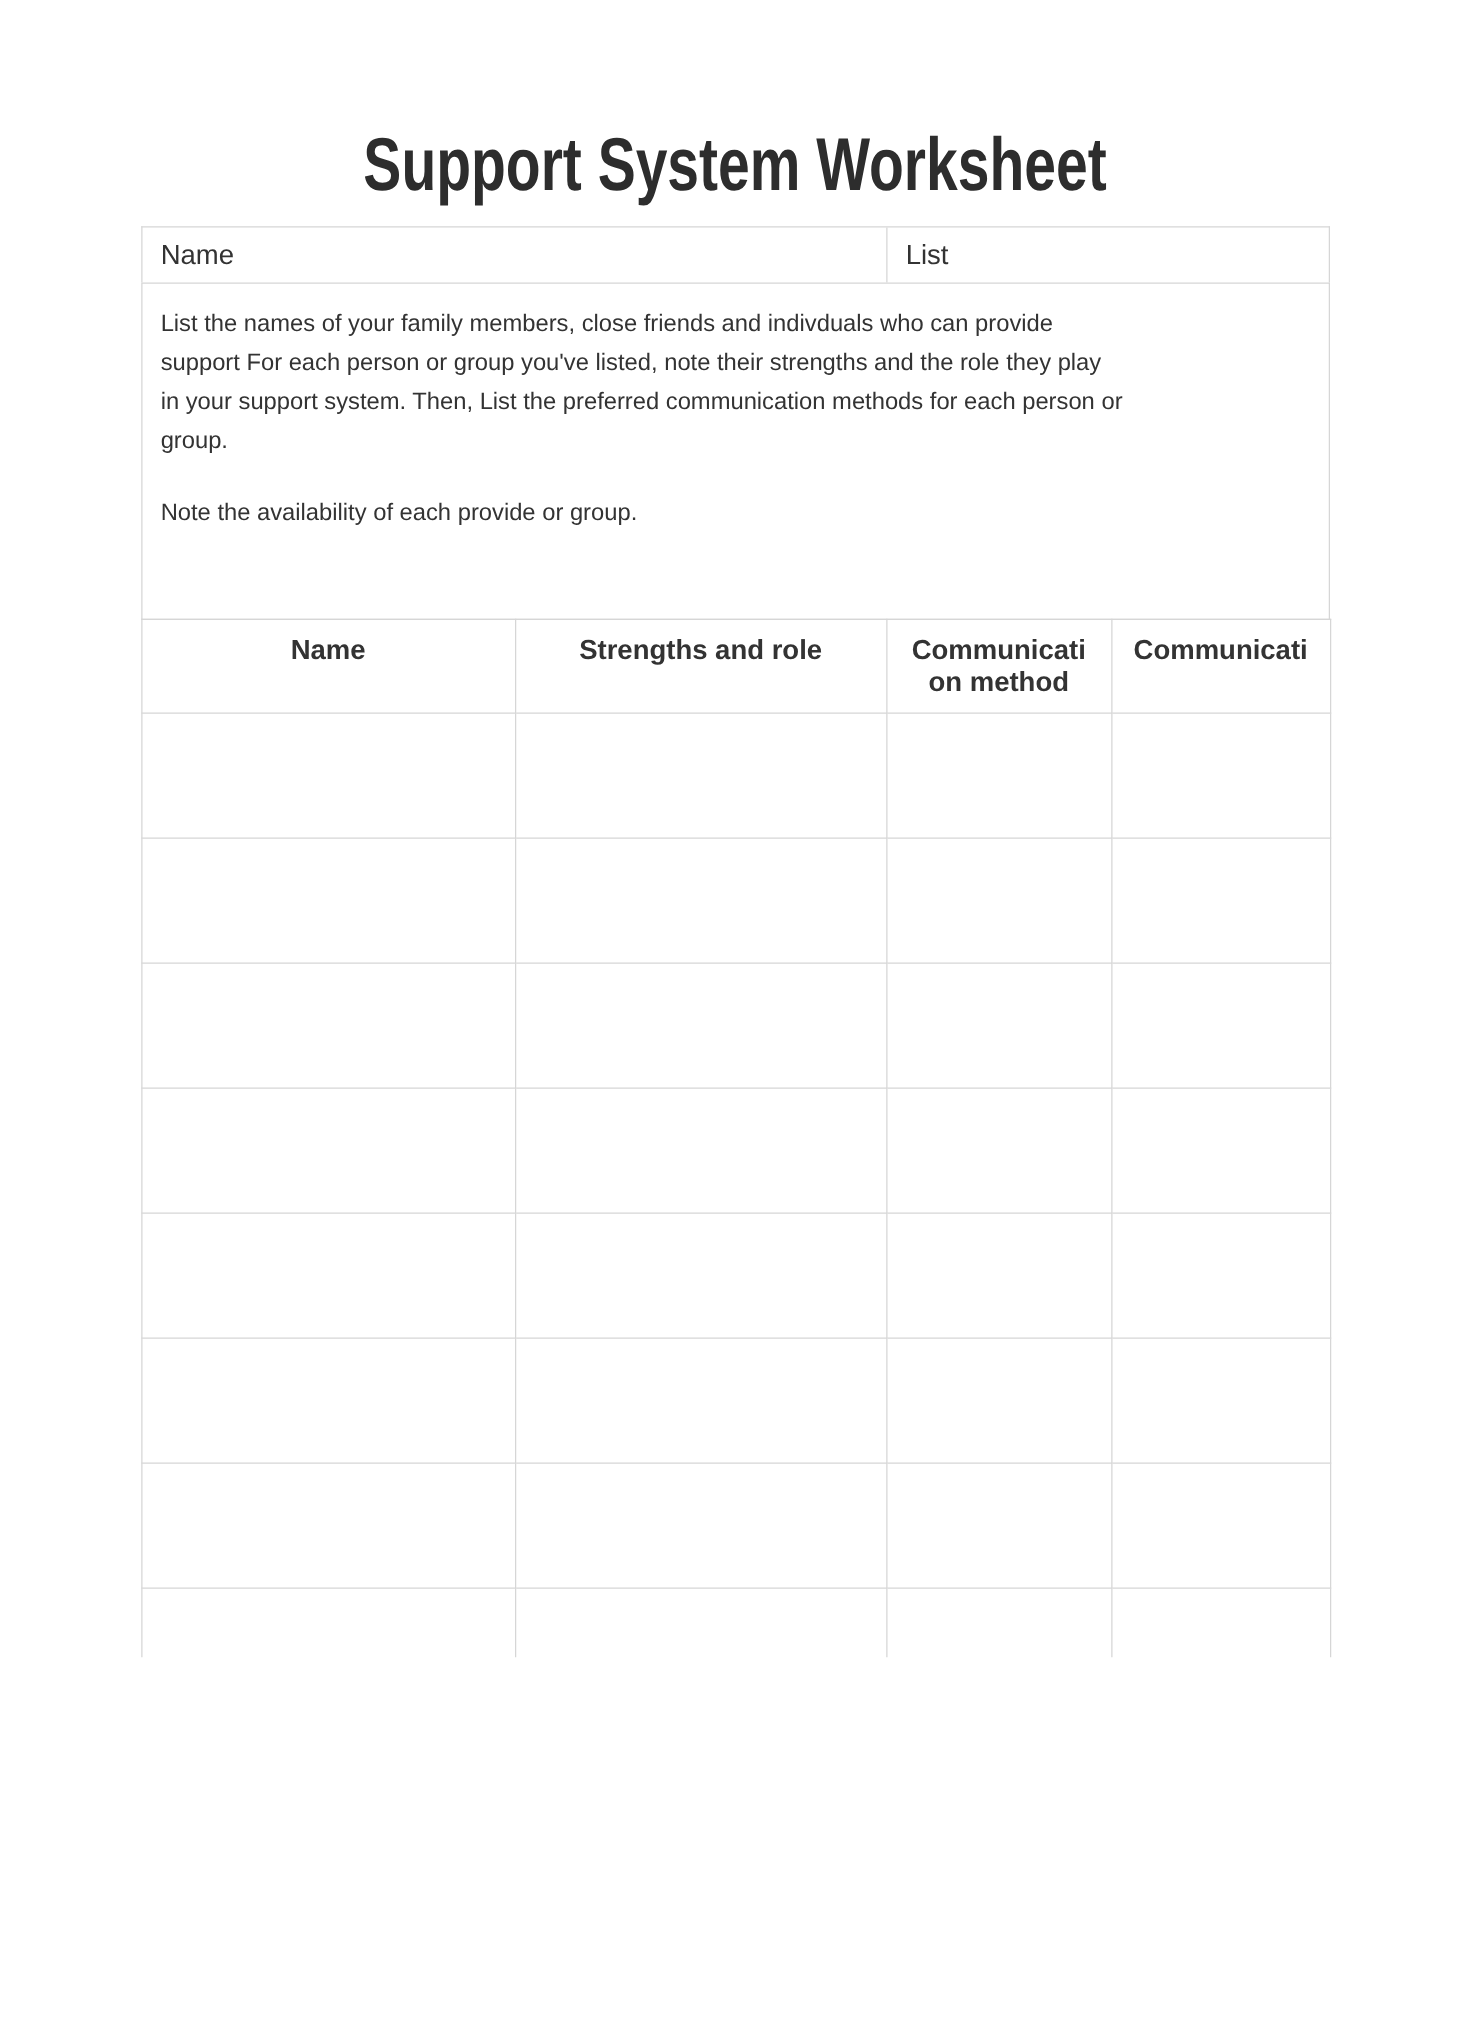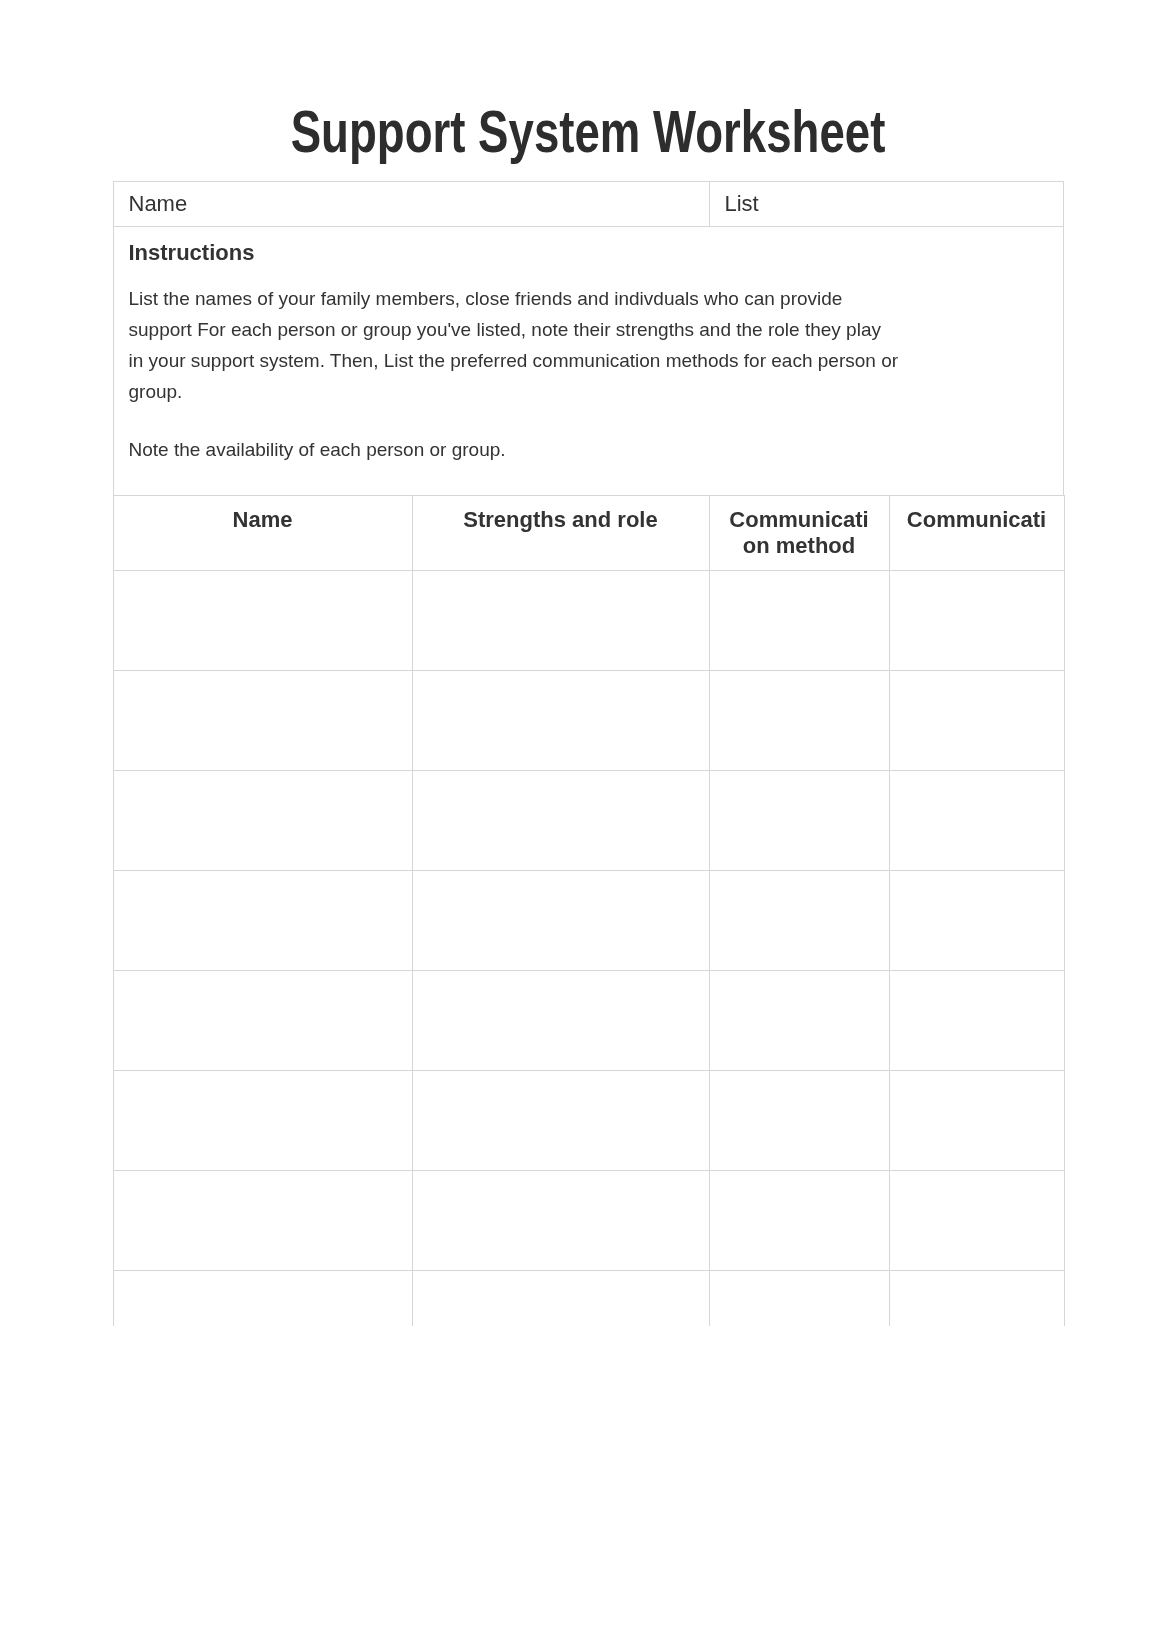--- a/index.html
+++ b/index.html
@@ -114,26 +114,25 @@
     <div class="nd-row">
       <div class="nd-cell nd-name">
         <span>Name</span>
       </div>
       <div class="nd-cell nd-date">
         <span>List</span>
       </div>
     </div>
 
     <div class="instructions">
-      <h3>Instructions</h3>
       <p class="body">List the names of your family members, close friends and indivduals who can provide
 support For each person or group you've listed, note their strengths and the role they play
 in your support system. Then, List the preferred communication methods for each person or
 group.</p>
-      <p class="note">Note the availability of each person or group.</p>
+      <p class="note">Note the availability of each provide or group.</p>
     </div>
 
     <table class="support">
       <colgroup>
         <col style="width:299px">
         <col style="width:297px">
         <col style="width:180px">
         <col style="width:175px">
       </colgroup>
       <thead>

